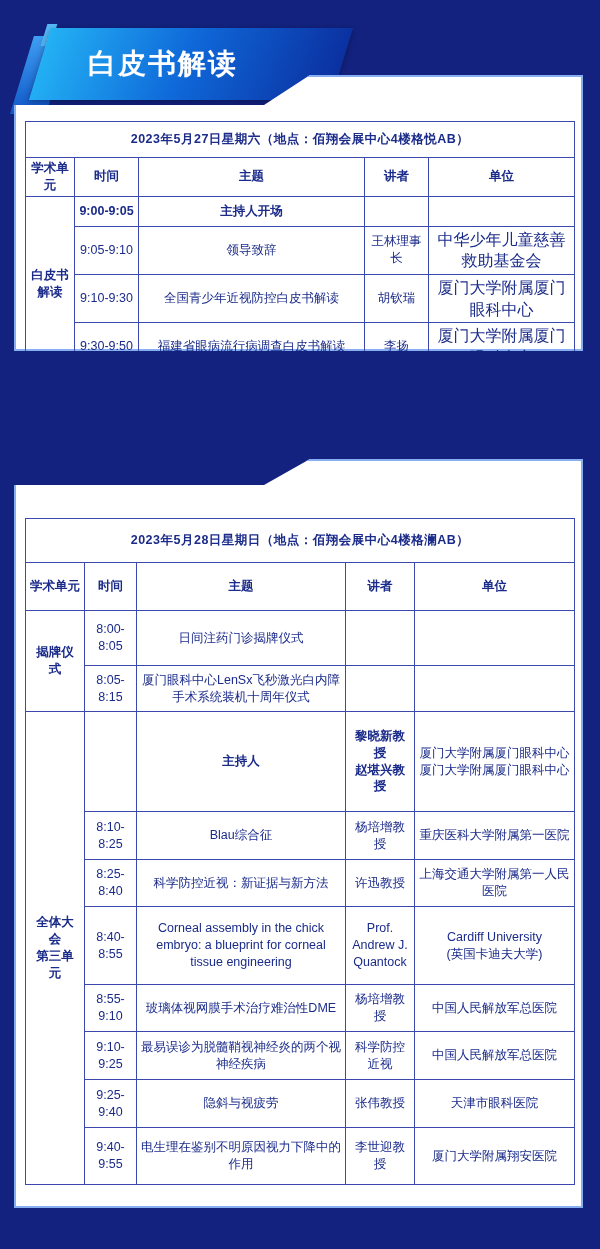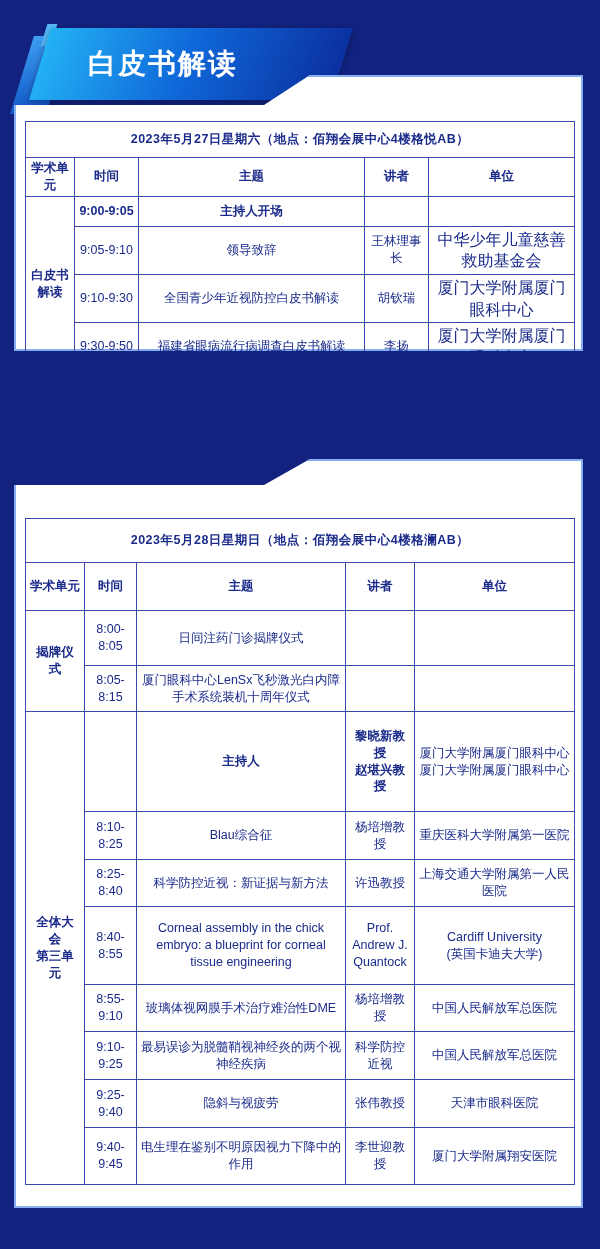--- a/index.html
+++ b/index.html
@@ -200,21 +200,21 @@
         <td>科学防控近视</td>
         <td class="org">中国人民解放军总医院</td>
       </tr>
       <tr style="height:48px;">
         <td class="time">9:25-9:40</td>
         <td>隐斜与视疲劳</td>
         <td>张伟教授</td>
         <td class="org">天津市眼科医院</td>
       </tr>
       <tr style="height:57px;">
-        <td class="time">9:40-9:45</td>
+        <td class="time">9:40-9:55</td>
         <td>电生理在鉴别不明原因视力下降中的作用</td>
         <td>李世迎教授</td>
         <td class="org">厦门大学附属翔安医院</td>
       </tr>
     </tbody>
       </table>
   </div>
 
 </div>
 

